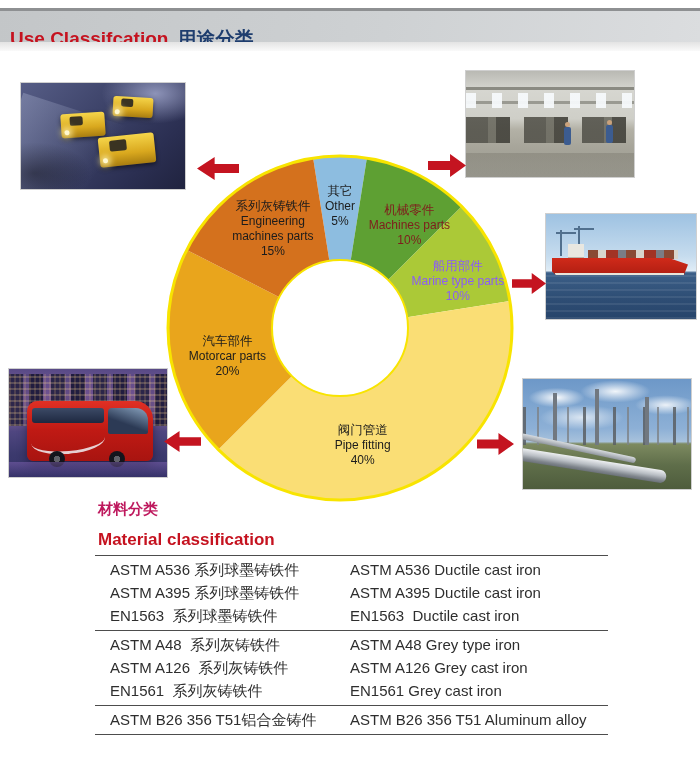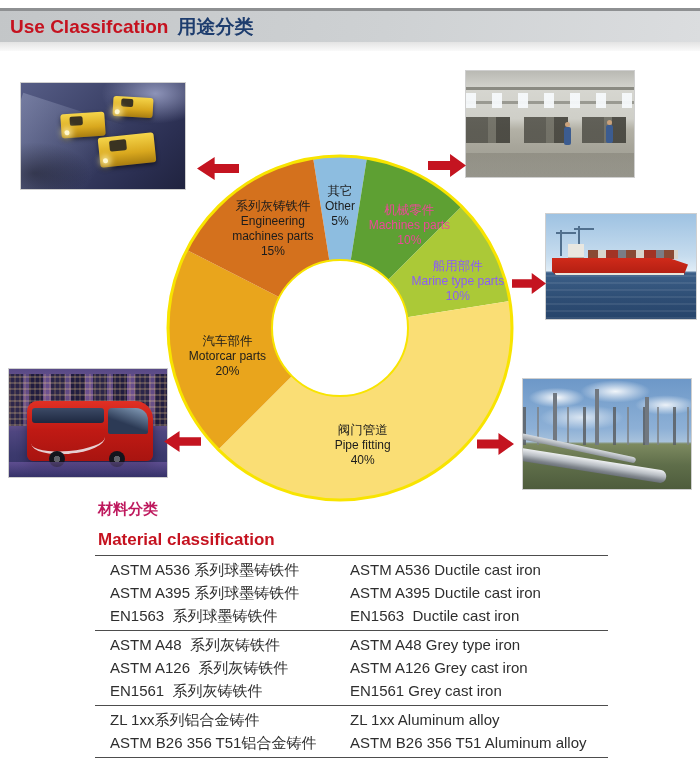--- a/index.html
+++ b/index.html
@@ -5,21 +5,21 @@
   html,body{margin:0;padding:0;background:#fff;}
   .stage{position:relative;width:700px;height:762px;background:#fff;overflow:hidden;
          font-family:"Liberation Sans","DejaVu Sans",sans-serif;}
 
   
   .bar-line{position:absolute;left:0;top:8px;width:700px;height:3px;background:#8e9092;}
   .topbar{position:absolute;left:0;top:11px;width:700px;height:31px;
           background:linear-gradient(100deg,#c3c6c8 0%,#ced1d3 55%,#dbdddf 100%);}
   .topbar-fade{position:absolute;left:0;top:42px;width:700px;height:9px;
           background:linear-gradient(180deg,#e3e3e3,#fafafa);}
-  .page-title{position:absolute;left:10px;top:0;height:31px;line-height:32px;
+  .page-title{position:absolute;left:10px;top:12px;height:31px;line-height:32px;
           font-size:19px;font-weight:bold;white-space:nowrap;}
   .title-en{color:#c5121f;margin-right:9px;}
   .title-zh{color:#1e3d6e;}
 
   
   .chart-svg{position:absolute;left:0;top:0;width:700px;height:520px;z-index:2;}
   .pie-label{position:absolute;z-index:3;width:134px;transform:translate(-50%,-50%);
              text-align:center;color:#1c1c1c;line-height:15px;}
   .pie-label .zh{font-size:12.5px;}
   .pie-label .en{font-size:12px;white-space:pre-line;}
@@ -194,21 +194,21 @@
       <path d="M186.74687783960073,249.91363404479796 A172,172 0 0 1 313.09327201308025,158.11760541763633 L329.36245637726427,260.83719283953064 A68,68 0 0 0 279.411556355191,297.1286460177108 Z" fill="#d4711d"></path>
       <circle cx="340" cy="328" r="172" fill="none" stroke="#f8e400" stroke-width="3"></circle>
       <circle cx="340" cy="328" r="68" fill="none" stroke="#f8e400" stroke-width="2"></circle>
     </svg>
   <div id="labels">
       <div class="pie-label" style="left: 340px; top: 206px; color: rgb(28, 28, 28);">
         <div class="zh">其它</div>
         <div class="en">Other</div>
         <div class="pct">5%</div>
       </div>
-      <div class="pie-label" style="left: 409.34px; top: 225.199px; color: #ec4899;">
+      <div class="pie-label" style="left: 409.34px; top: 225.199px; color: #7f1d1d;">
         <div class="zh">机械零件</div>
         <div class="en">Machines parts</div>
         <div class="pct">10%</div>
       </div>
       <div class="pie-label" style="left: 457.843px; top: 281px; color: #8b5cf6;">
         <div class="zh">船用部件</div>
         <div class="en">Marine type parts</div>
         <div class="pct">10%</div>
       </div>
       <div class="pie-label" style="left: 362.706px; top: 444.814px; color: rgb(28, 28, 28);">
@@ -262,24 +262,20 @@
             <div class="mat-zh">ASTM A126&nbsp; 系列灰铸铁件</div>
             <div class="mat-en">ASTM A126 Grey cast iron</div>
           </div>
           <div class="mat-row">
             <div class="mat-zh">EN1561&nbsp; 系列灰铸铁件</div>
             <div class="mat-en">EN1561 Grey cast iron</div>
           </div>
         </div>
         <div class="mat-group">
           <div class="mat-row">
-            <div class="mat-zh">ZL 1xx系列铝合金铸件</div>
-            <div class="mat-en">ZL 1xx Aluminum alloy</div>
-          </div>
-          <div class="mat-row">
             <div class="mat-zh">ASTM B26 356 T51铝合金铸件</div>
             <div class="mat-en">ASTM B26 356 T51 Aluminum alloy</div>
           </div>
         </div>
       </div>
   </div>
 
 </div>
 
 </body></html>

